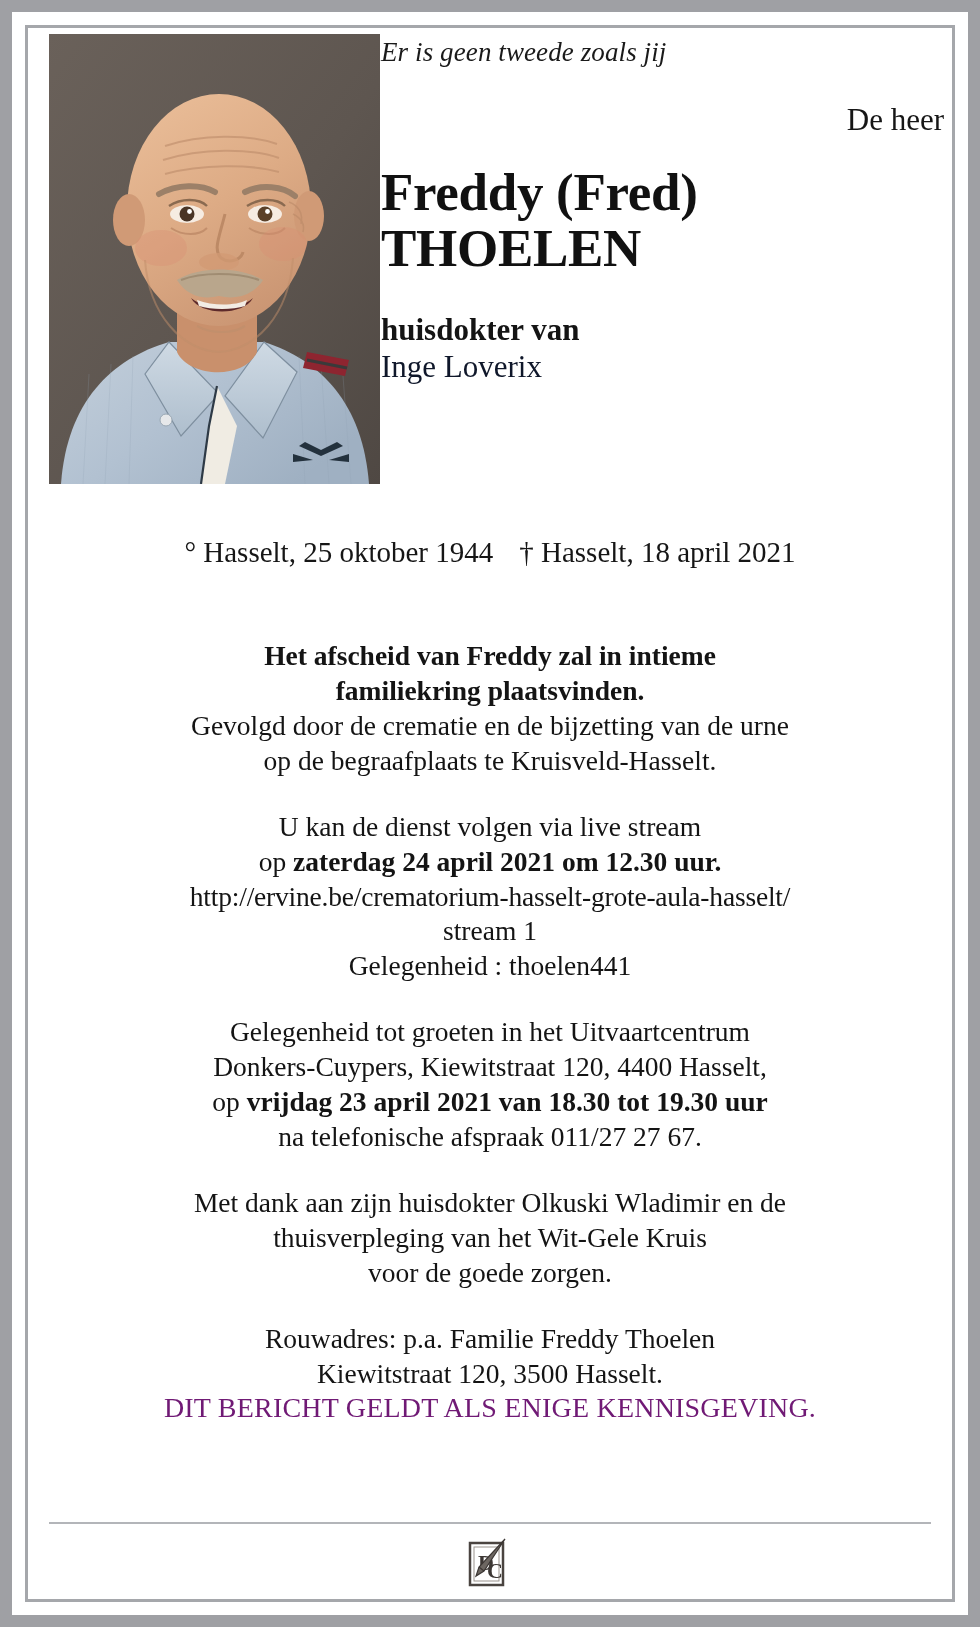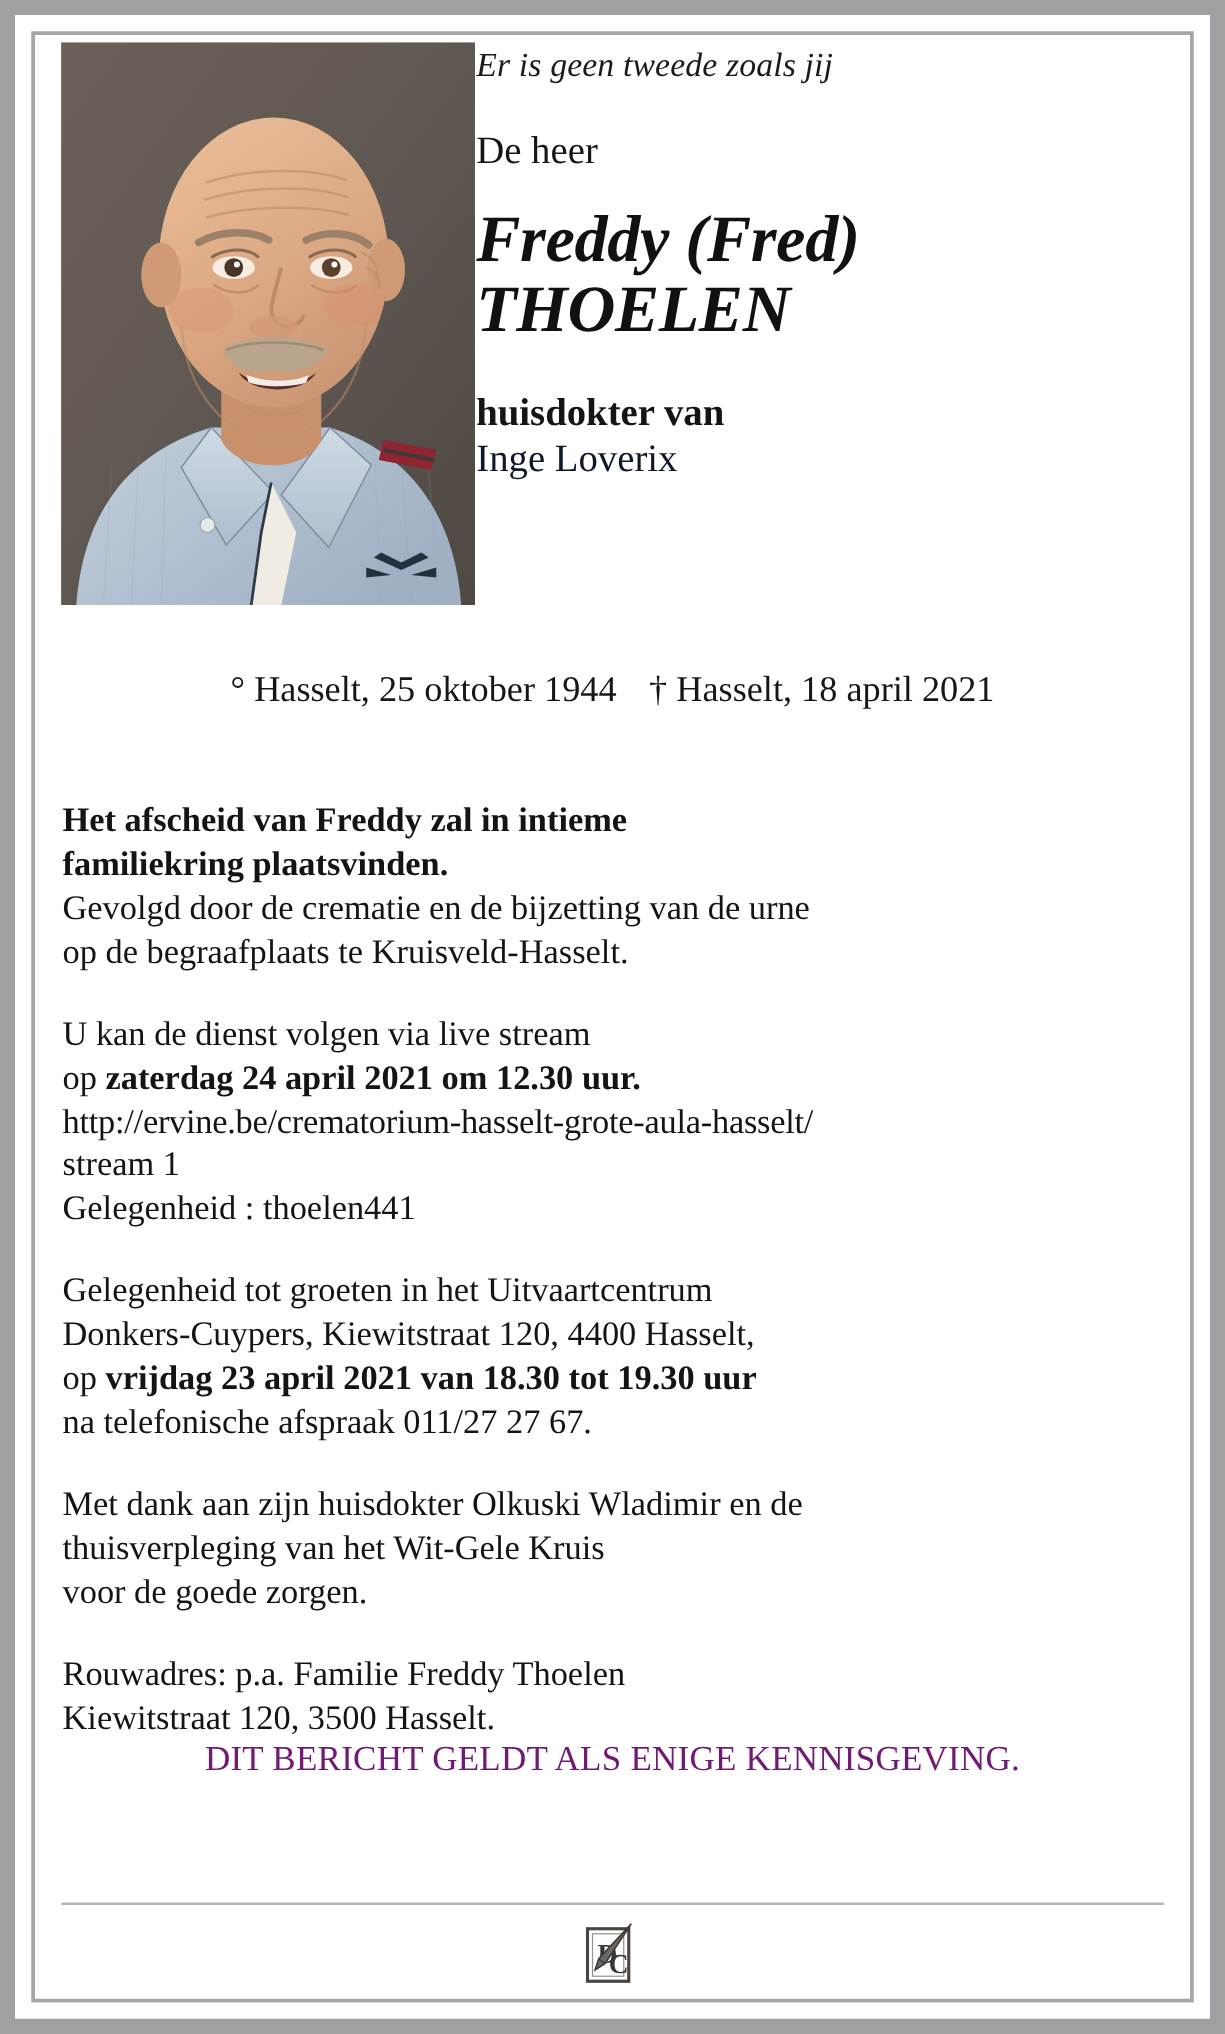--- a/index.html
+++ b/index.html
@@ -75,30 +75,30 @@
     color: #1a1a1a;
     line-height: 1.2;
     margin: 8px 0 0 0;
     letter-spacing: .1px;
   }
   .salutation {
     font-size: 31px;
     color: #161616;
     margin: 34px 0 0 0;
     line-height: 1.15;
+    text-align: right;
   }
   .full-name {
     font-family: "Liberation Serif", "DejaVu Serif", serif;
     font-weight: bold;
     font-size: 53px;
     line-height: 1.06;
     color: #111111;
     margin: 26px 0 0 0;
     letter-spacing: -0.3px;
-    font-style: italic;
   }
   .full-name .surname { display: block; }
   .spouse-label {
     font-size: 31px;
     font-weight: bold;
     color: #141414;
     margin: 36px 0 0 0;
     line-height: 1.18;
   }
   .spouse-name {
@@ -113,21 +113,21 @@
     text-align: center;
     font-size: 29px;
     color: #161616;
     margin-top: 46px;
     white-space: nowrap;
   }
   .dates .birth { margin-right: 26px; }
 
   
   .content {
-    text-align: left;
+    text-align: center;
     color: #141414;
     font-size: 27.5px;
     line-height: 1.27;
     margin-top: 70px;
     padding: 0 22px;
   }
   .content p { margin: 0; }
   .content .para { margin-bottom: 31px; }
   .content .para:last-child { margin-bottom: 0; }
   .content b, .content strong { font-weight: bold; }

